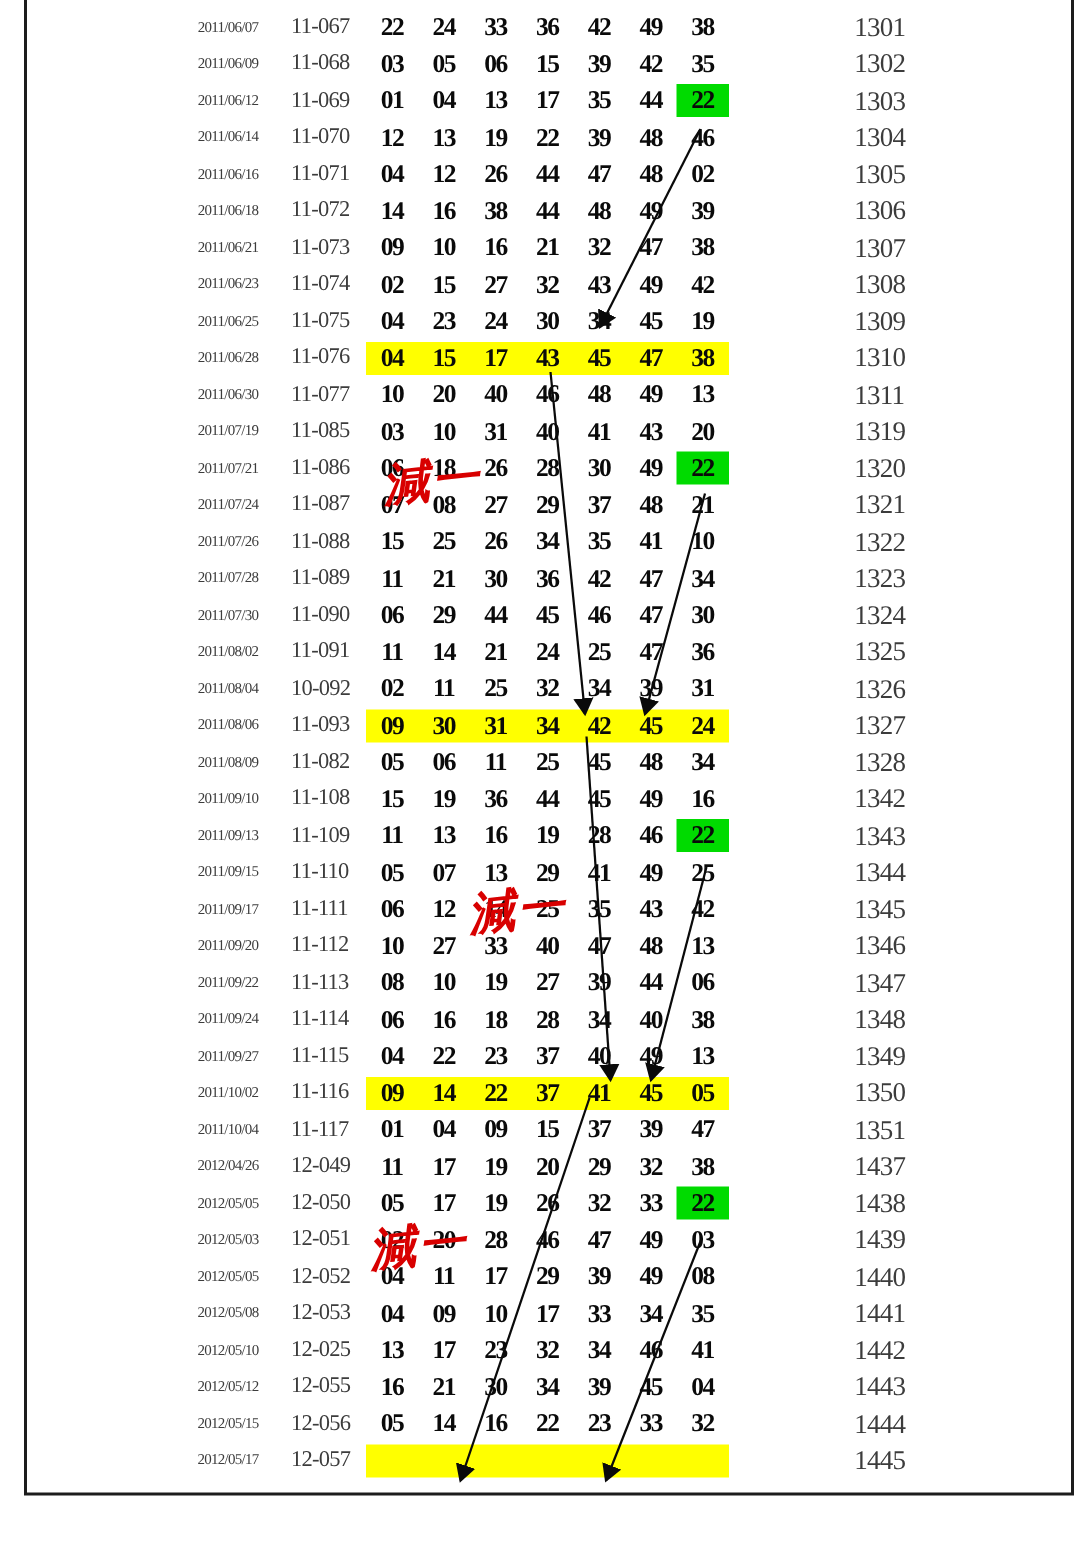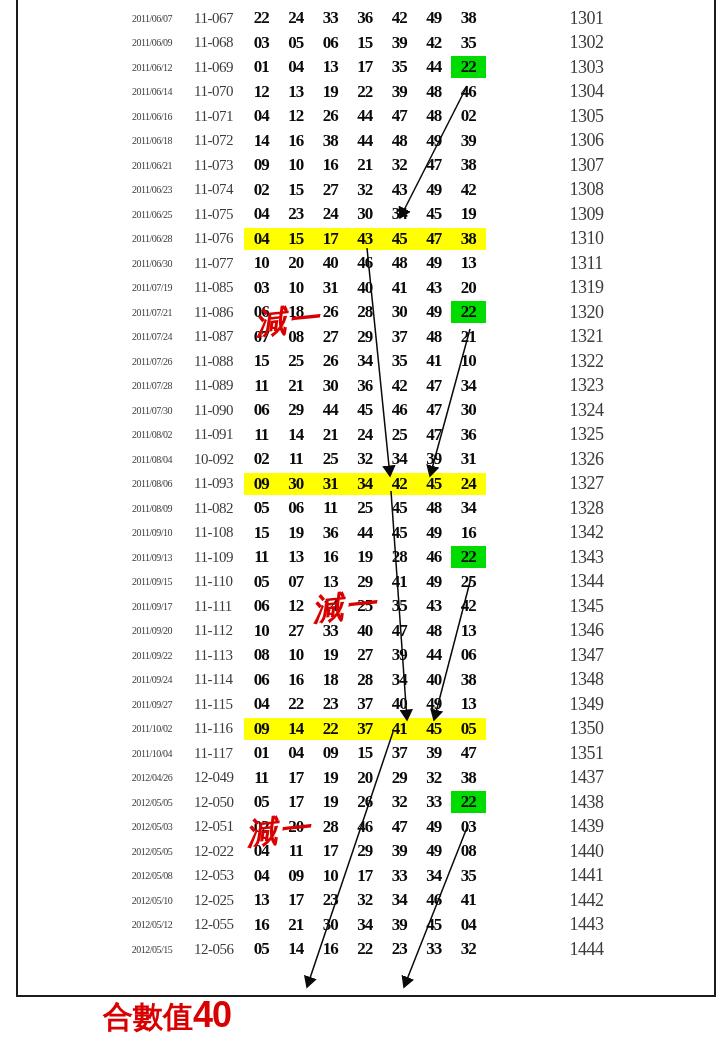--- a/index.html
+++ b/index.html
@@ -511,21 +511,21 @@
           <span class="num-cell">28</span>
           <span class="num-cell">46</span>
           <span class="num-cell">47</span>
           <span class="num-cell">49</span>
           <span class="num-cell">03</span>
         </span>
       <span class="c-idx">1439</span>
     </div>
       <div class="row">
       <span class="c-date">2012/05/05</span>
-      <span class="c-issue">12-022</span>
+      <span class="c-issue">12-052</span>
       <span class="nums">
           <span class="num-cell">04</span>
           <span class="num-cell">11</span>
           <span class="num-cell">17</span>
           <span class="num-cell">29</span>
           <span class="num-cell">39</span>
           <span class="num-cell">49</span>
           <span class="num-cell">08</span>
         </span>
       <span class="c-idx">1440</span>
@@ -578,20 +578,34 @@
       <span class="nums">
           <span class="num-cell">05</span>
           <span class="num-cell">14</span>
           <span class="num-cell">16</span>
           <span class="num-cell">22</span>
           <span class="num-cell">23</span>
           <span class="num-cell">33</span>
           <span class="num-cell">32</span>
         </span>
       <span class="c-idx">1444</span>
+    </div>
+      <div class="row hl">
+      <span class="c-date">2012/05/17</span>
+      <span class="c-issue">12-057</span>
+      <span class="nums">
+          <span class="num-cell"></span>
+          <span class="num-cell"></span>
+          <span class="num-cell"></span>
+          <span class="num-cell"></span>
+          <span class="num-cell"></span>
+          <span class="num-cell"></span>
+          <span class="num-cell"></span>
+        </span>
+      <span class="c-idx">1445</span>
     </div>
     </div>
 
   <svg class="arrow-layer" width="720" height="1040" viewBox="0 0 720 1040">
     <defs>
       <marker id="ah" markerWidth="9" markerHeight="9" refX="7" refY="4.5" orient="auto">
         <path d="M0,0 L8,4.5 L0,9 z" fill="#0a0a0a"></path>
       </marker>
     </defs>
     <line x1="467" y1="86" x2="400" y2="218" stroke="#0a0a0a" stroke-width="1.5" marker-end="url(#ah)"></line>
@@ -601,16 +615,15 @@
     <line x1="471" y1="578" x2="434" y2="720" stroke="#0a0a0a" stroke-width="1.5" marker-end="url(#ah)"></line>
     <line x1="393" y1="732" x2="307" y2="987" stroke="#0a0a0a" stroke-width="1.5" marker-end="url(#ah)"></line>
     <line x1="468" y1="825" x2="404" y2="987" stroke="#0a0a0a" stroke-width="1.5" marker-end="url(#ah)"></line>
   </svg>
 
   <div class="minus m1">減一</div>
   <div class="minus m2">減一</div>
   <div class="minus m3">減一</div>
 
   <div class="footer">
-    <div class="f-item f-left"><span class="f-cjk">合數值</span><span class="f-num">40</span></div>
   </div>
 
 </div>
 
 </body></html>

